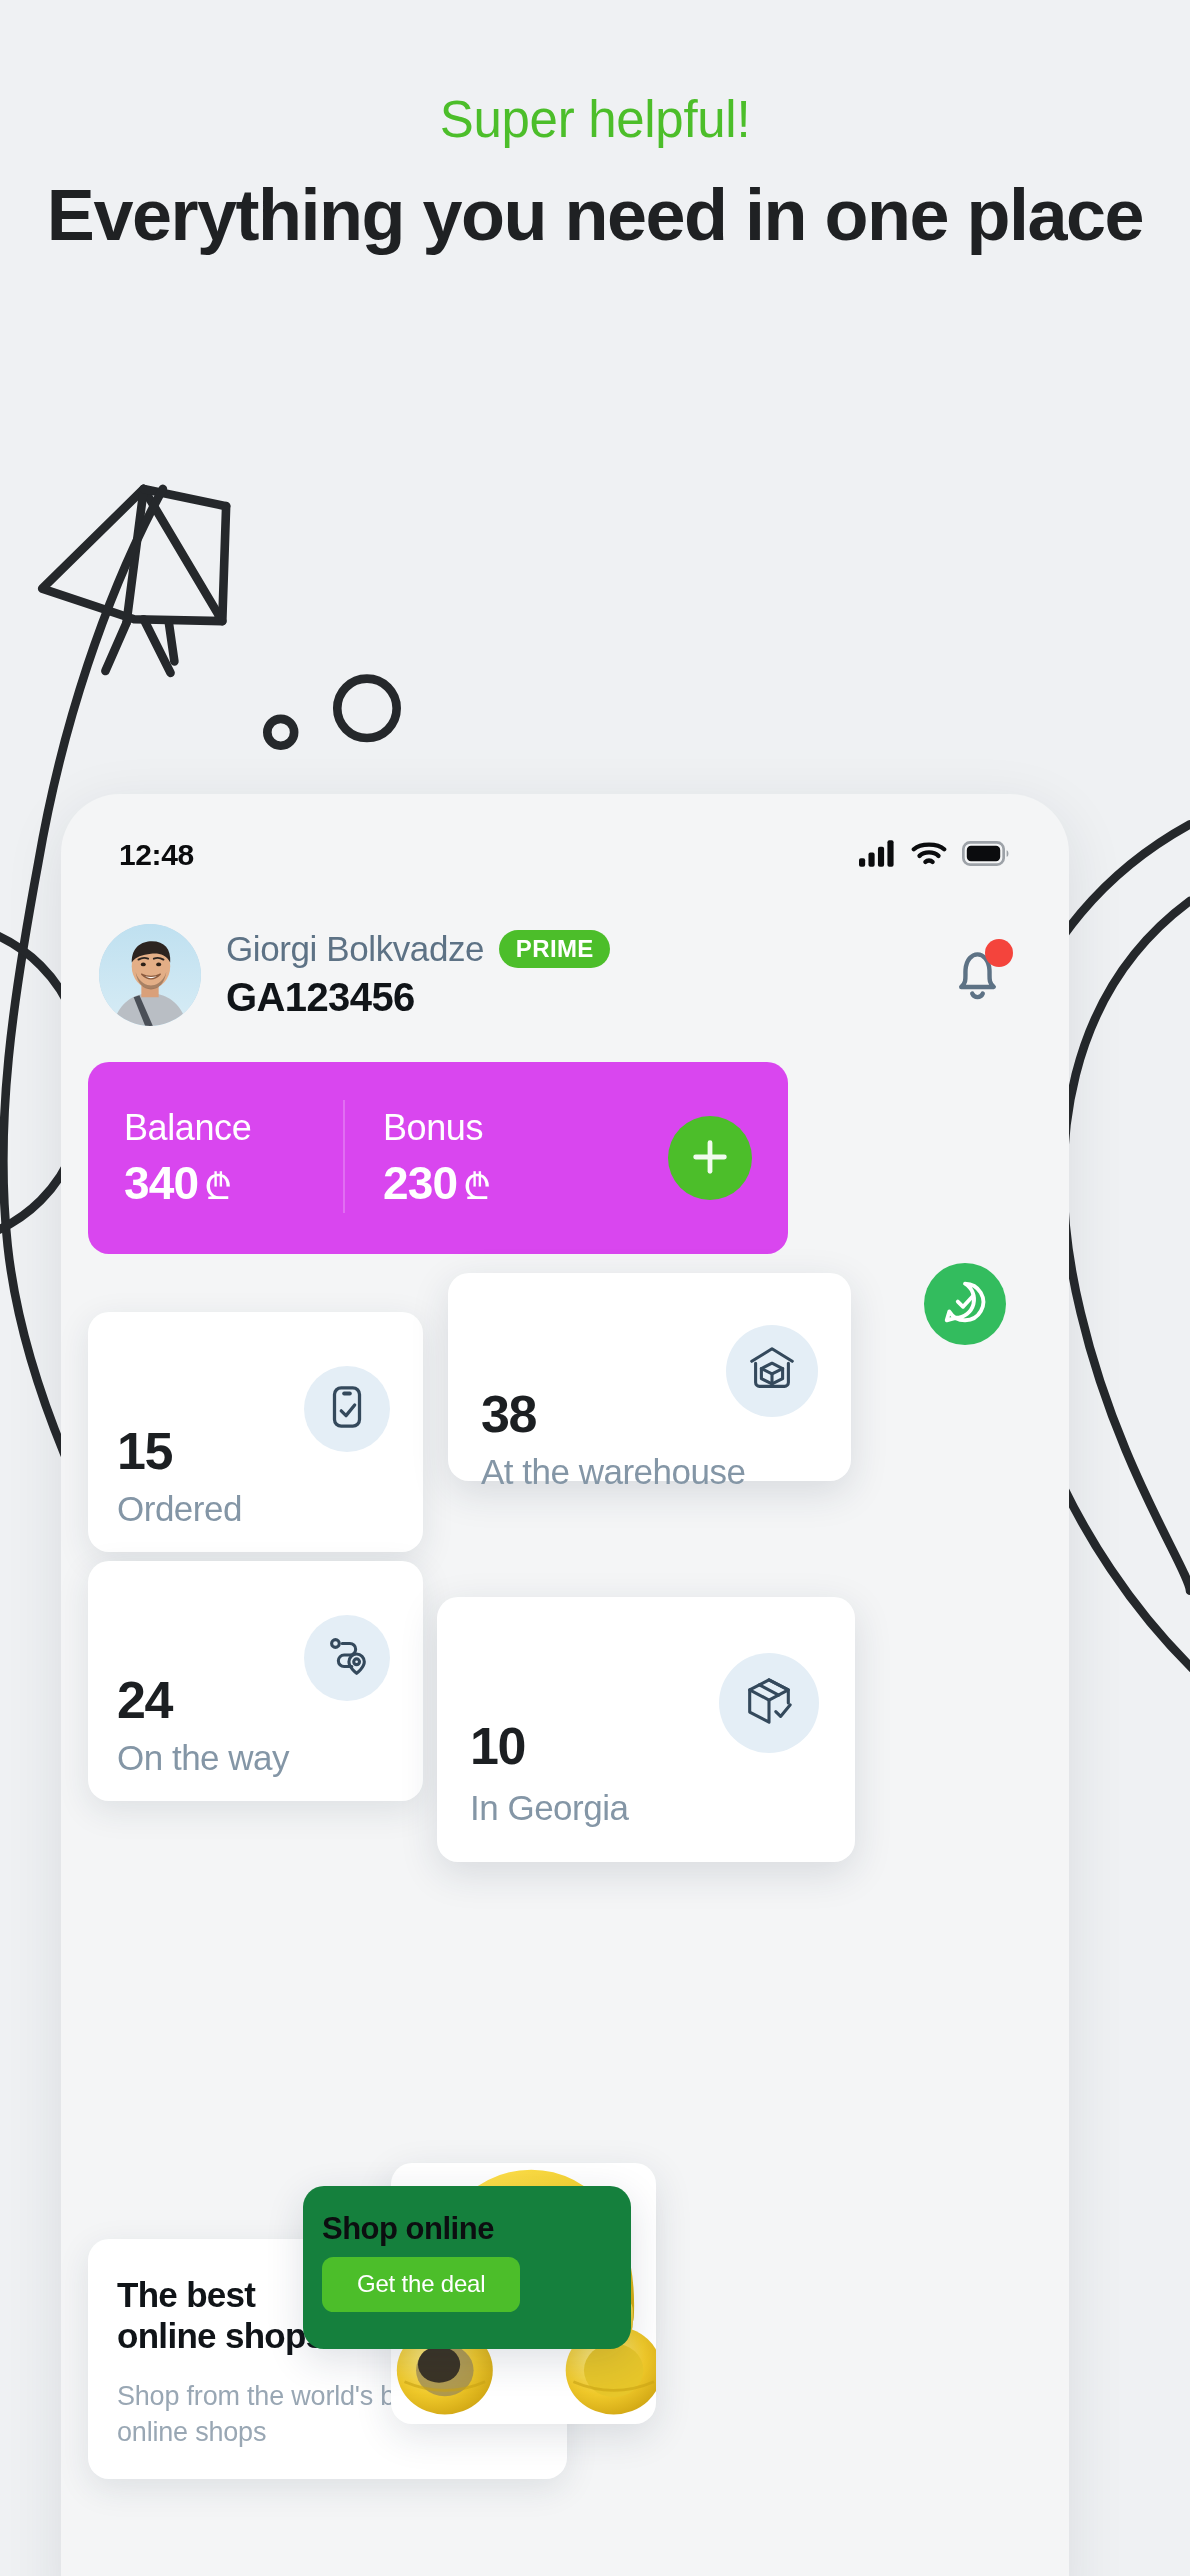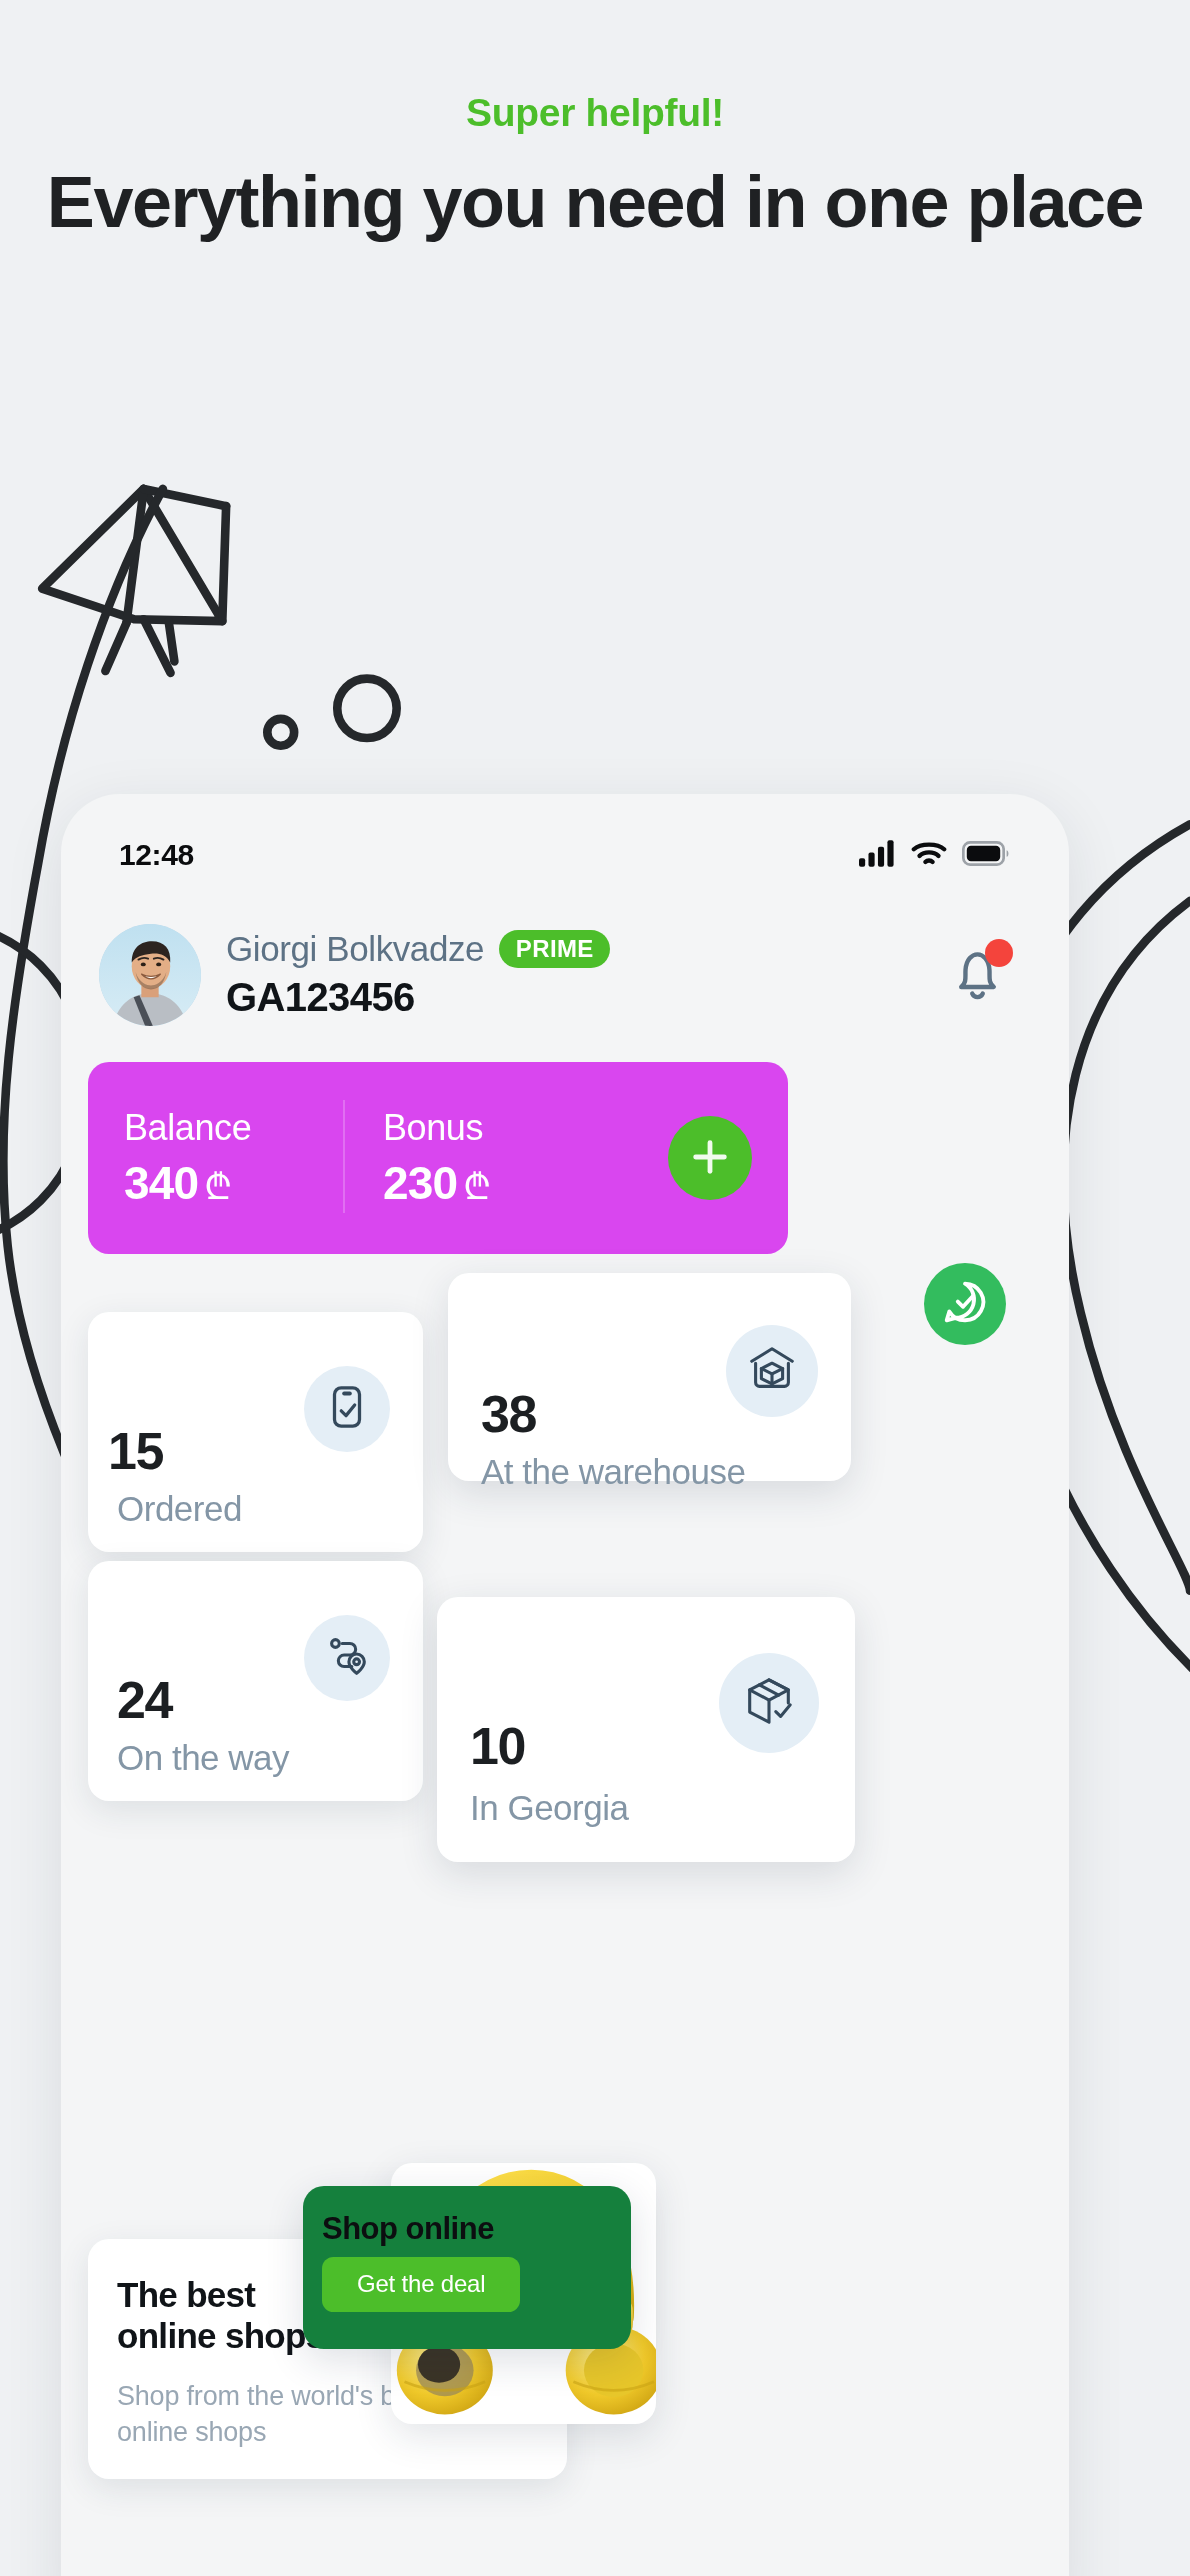--- a/index.html
+++ b/index.html
@@ -25,22 +25,22 @@
   
   .headline-block {
     position: absolute;
     top: 92px;
     left: 0;
     width: 1190px;
     text-align: center;
     z-index: 3;
   }
   .eyebrow {
-    font-size: 39px;
-    font-weight: 700;
+    font-size: 51px;
+    font-weight: 400;
     color: #4cbe2a;
     letter-spacing: -0.3px;
     line-height: 1.1;
   }
   .headline {
     margin-top: 27px;
     font-size: 72px;
     font-weight: 700;
     color: #1f2123;
     line-height: 1.12;
@@ -249,21 +249,21 @@
     display: flex;
     align-items: center;
     justify-content: center;
   }
 
   .card-ordered   { left: 27px;  top: 518px;  width: 335px; height: 240px; }
   .card-warehouse { left: 387px; top: 479px;  width: 403px; height: 208px; box-shadow: 0 11.5px 38px rgba(28,45,68,.13); }
   .card-ontheway  { left: 27px;  top: 767px;  width: 335px; height: 240px; }
   .card-ingeorgia { left: 376px; top: 803px;  width: 418px; height: 265px; box-shadow: 0 11.5px 38px rgba(28,45,68,.13); }
 
-  .card-ordered .num   { position: absolute; left: 20px; top: 113px; }
+  .card-ordered .num   { position: absolute; left: 29px; top: 113px; }
   .card-ordered .lbl   { position: absolute; left: 29px; top: 178px; }
   .card-ordered .stat-icon { right: 33px; top: 54px; width: 86px; height: 86px; }
 
   .card-warehouse .num { position: absolute; left: 33px; top: 115px; }
   .card-warehouse .lbl { position: absolute; left: 33px; top: 180px; }
   .card-warehouse .stat-icon { right: 33px; top: 52px; width: 92px; height: 92px; }
 
   .card-ontheway .num  { position: absolute; left: 29px; top: 113px; }
   .card-ontheway .lbl  { position: absolute; left: 29px; top: 178px; }
   .card-ontheway .stat-icon { right: 33px; top: 54px; width: 86px; height: 86px; }

